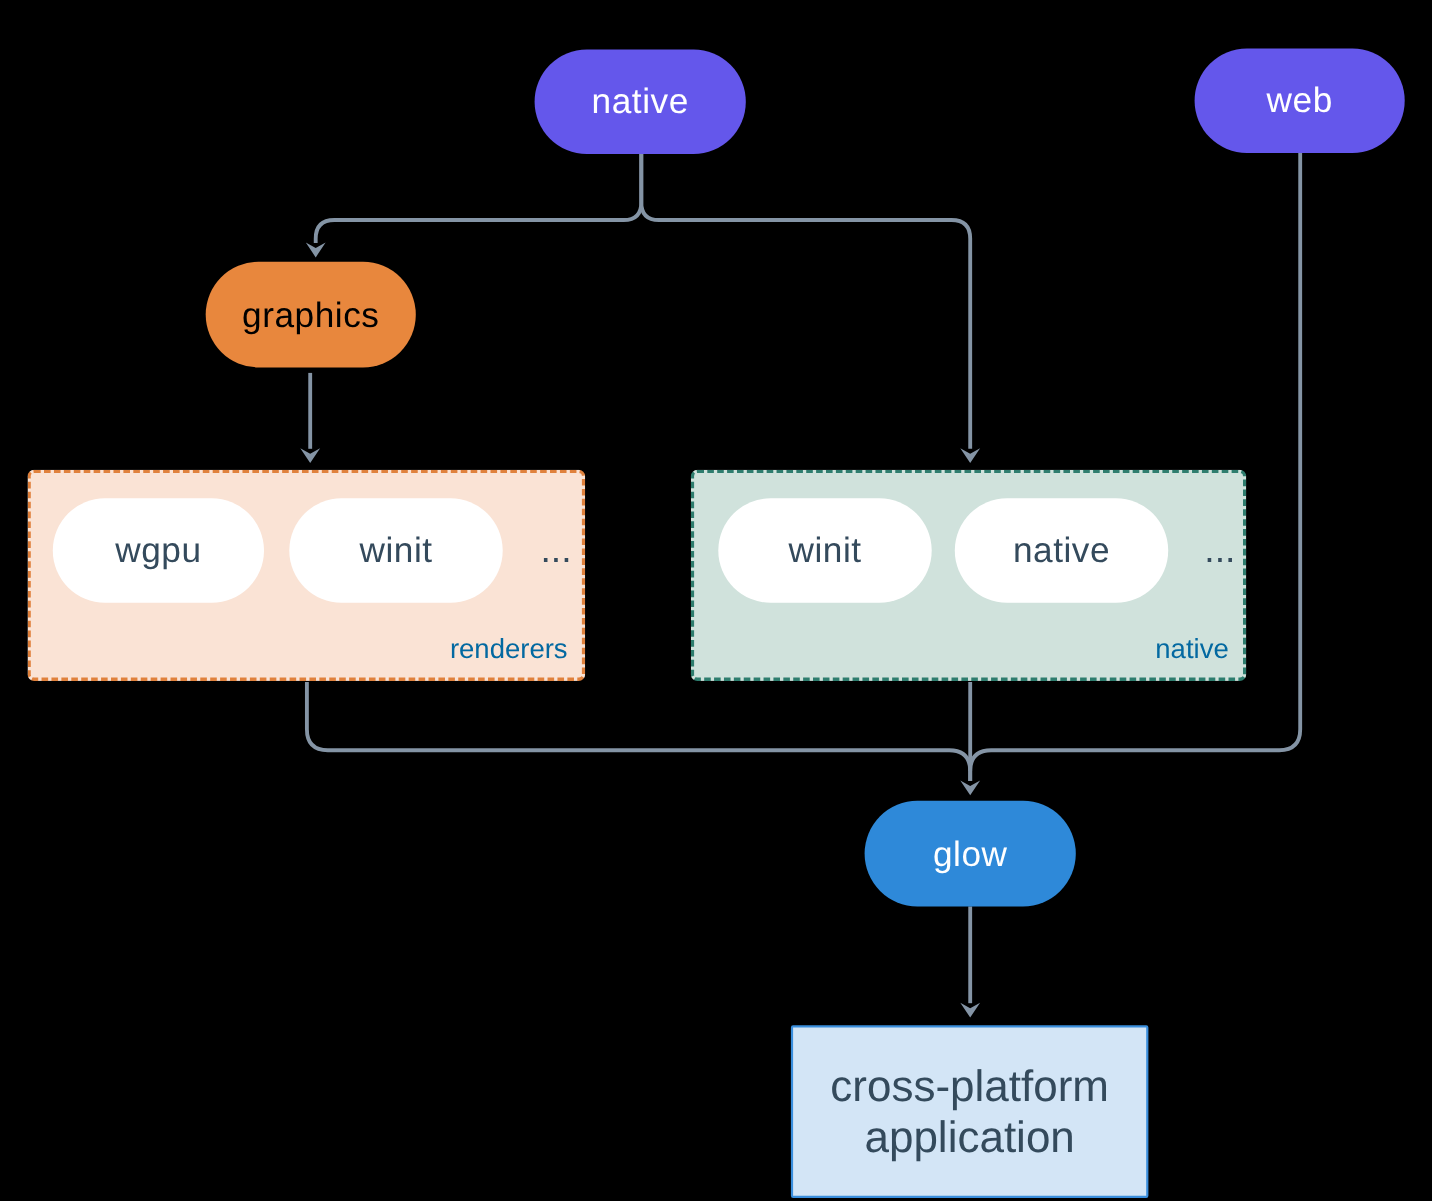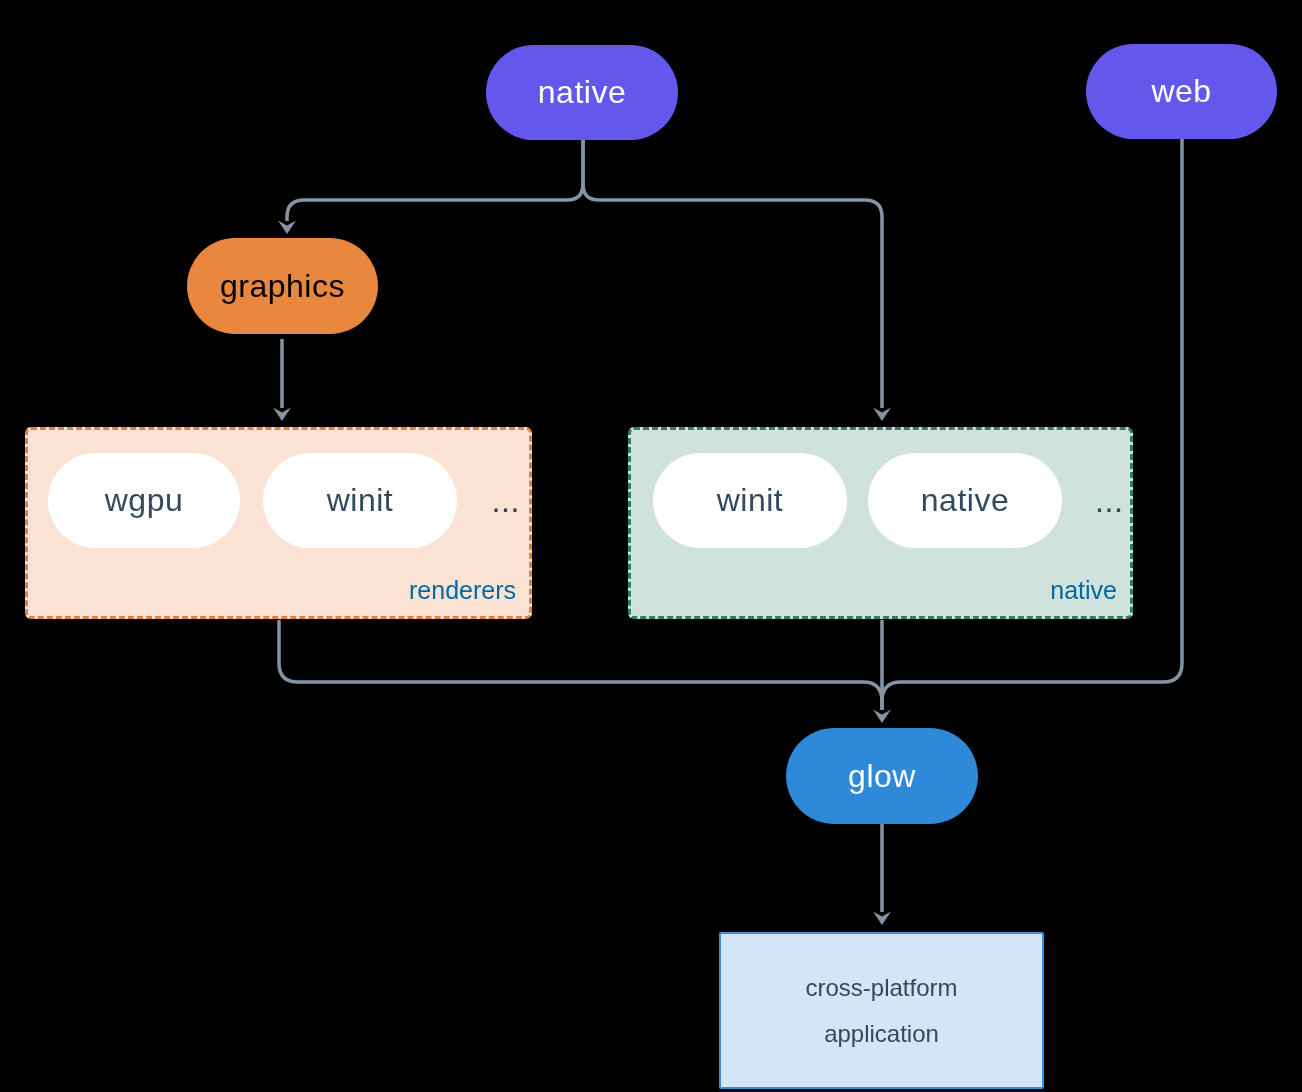--- a/index.html
+++ b/index.html
@@ -23,21 +23,21 @@
   .group-shells{background:#d0e2dc;border:3px dashed #2e7d6e;}
   .group-label{
     position:absolute;right:13px;bottom:11px;color:#0369a1;font-size:25px;
   }
   .ellipsis{
     position:absolute;color:#344a5c;font-size:34px;
     display:flex;align-items:center;justify-content:center;
   }
   .app-box{
     position:absolute;background:#d3e5f6;border:2px solid #3a8edc;
-    box-sizing:border-box;color:#344a5c;font-size:24px;line-height:46px;
+    box-sizing:border-box;color:#344a5c;font-size:40px;line-height:46px;
     display:flex;flex-direction:column;align-items:center;justify-content:center;
     border-radius:2px;text-align:center;
   }
 </style>
 </head>
 <body>
 
 <div id="canvas">
 
   <svg id="connectors" viewBox="0 0 1302 1092" xmlns="http://www.w3.org/2000/svg">

